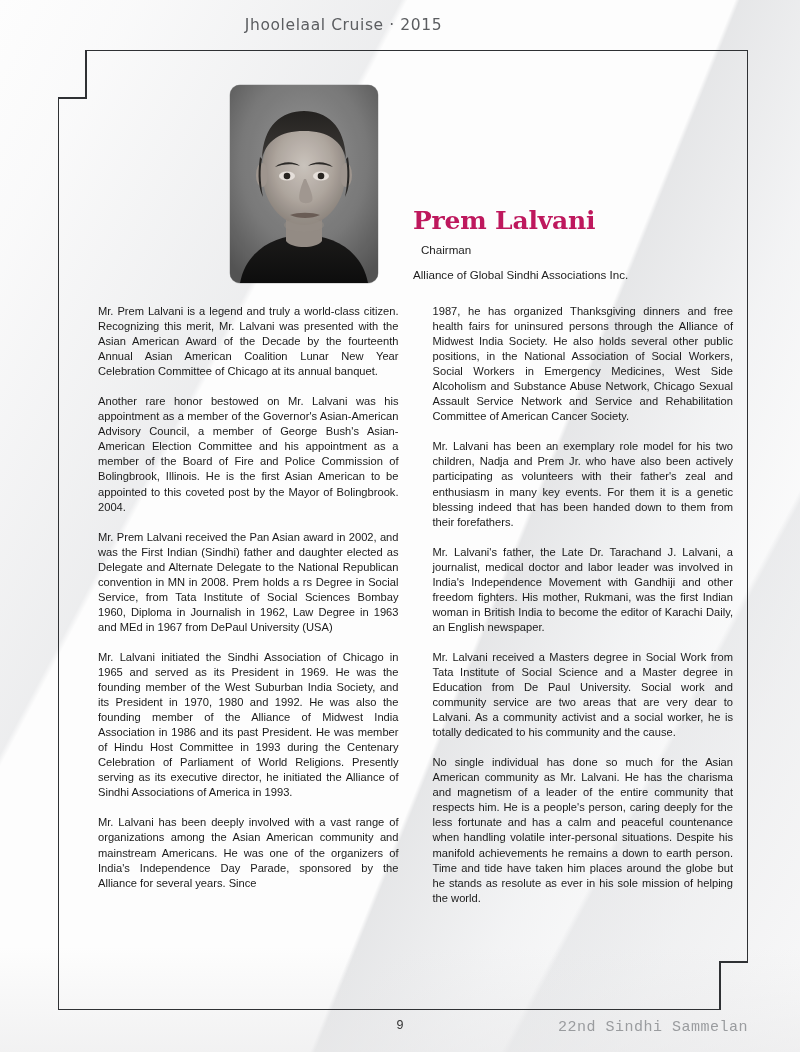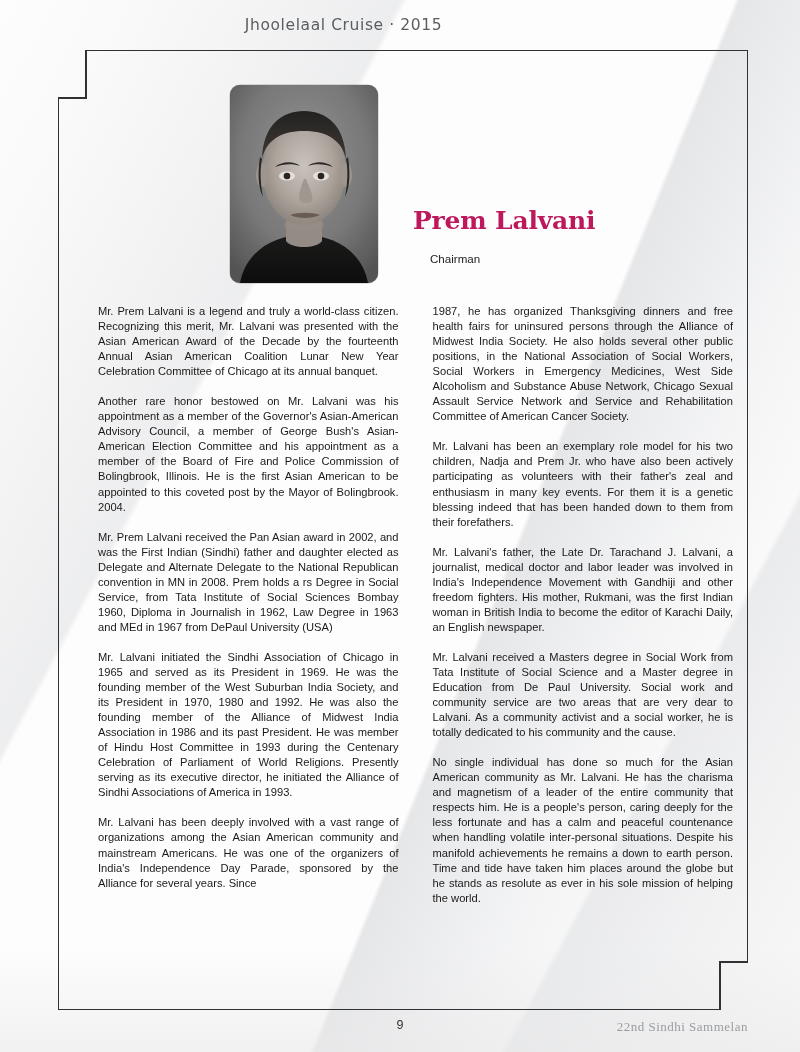--- a/index.html
+++ b/index.html
@@ -123,21 +123,21 @@
     font-size: 25px;
     line-height: 1.05;
     color: #be185d;
     letter-spacing: -0.2px;
     margin: 0 0 5px 0;
   }
   .person-role {
     font-size: 11.6px;
     color: #1d1d1d;
     line-height: 1.42;
-    margin: 17px;
+    margin: 8px;
   }
   .person-org {
     font-size: 11.6px;
     color: #1d1d1d;
     line-height: 1.42;
     margin: 0;
   }
 
   
   .columns {
@@ -170,22 +170,22 @@
     top: 1018px;
     width: 800px;
     text-align: center;
     font-size: 12.5px;
     color: #333;
   }
   .footer-right {
     position: absolute;
     right: 52px;
     top: 1019px;
-    font-family: Liberation Serif, serif;
-    font-size: 13px;
+    font-family: Liberation Mono, monospace;
+    font-size: 15px;
     letter-spacing: 0.5px;
     color: #9a9c9f;
     white-space: nowrap;
   }
 </style>
 </head>
 <body>
 
 <div id="page">
 
@@ -257,20 +257,21 @@
           <ellipse cx="74" cy="140" rx="20" ry="7" fill="#9b938b" opacity="0.5"></ellipse>
 
           <rect x="0" y="0" width="148" height="198" fill="#000" opacity="0.04"></rect>
         </svg>
       </div>
     </div>
 
     <div class="name-block">
       <h1 class="person-name">Prem Lalvani</h1>
       <p class="person-role">Chairman</p>
+      <p class="person-org">Alliance of Global Sindhi Associations Inc.</p>
     </div>
 
     <div class="columns">
       <div class="col">
         <p>Mr. Prem Lalvani is a legend and truly a world-class citizen. Recognizing this merit, Mr. Lalvani was presented with the Asian American Award of the Decade by the fourteenth Annual Asian American Coalition Lunar New Year Celebration Committee of Chicago at its annual banquet.</p>
         <p>Another rare honor bestowed on Mr. Lalvani was his appointment as a member of the Governor's Asian-American Advisory Council, a member of George Bush's Asian-American Election Committee and his appointment as a member of the Board of Fire and Police Commission of Bolingbrook, Illinois. He is the first Asian American to be appointed to this coveted post by the Mayor of Bolingbrook. 2004.</p>
         <p>Mr. Prem Lalvani received the Pan Asian award in 2002, and was the First Indian (Sindhi) father and daughter elected as Delegate and Alternate Delegate to the National Republican convention in MN in 2008. Prem holds a rs Degree in Social Service, from Tata Institute of Social Sciences Bombay 1960, Diploma in Journalish in 1962, Law Degree in 1963 and MEd in 1967 from DePaul University (USA)</p>
         <p>Mr. Lalvani initiated the Sindhi Association of Chicago in 1965 and served as its President in 1969. He was the founding member of the West Suburban India Society, and its President in 1970, 1980 and 1992. He was also the founding member of the Alliance of Midwest India Association in 1986 and its past President. He was member of Hindu Host Committee in 1993 during the Centenary Celebration of Parliament of World Religions. Presently serving as its executive director, he initiated the Alliance of Sindhi Associations of America in 1993.</p>
         <p>Mr. Lalvani has been deeply involved with a vast range of organizations among the Asian American community and mainstream Americans. He was one of the organizers of India's Independence Day Parade, sponsored by the Alliance for several years. Since</p>
       </div>

